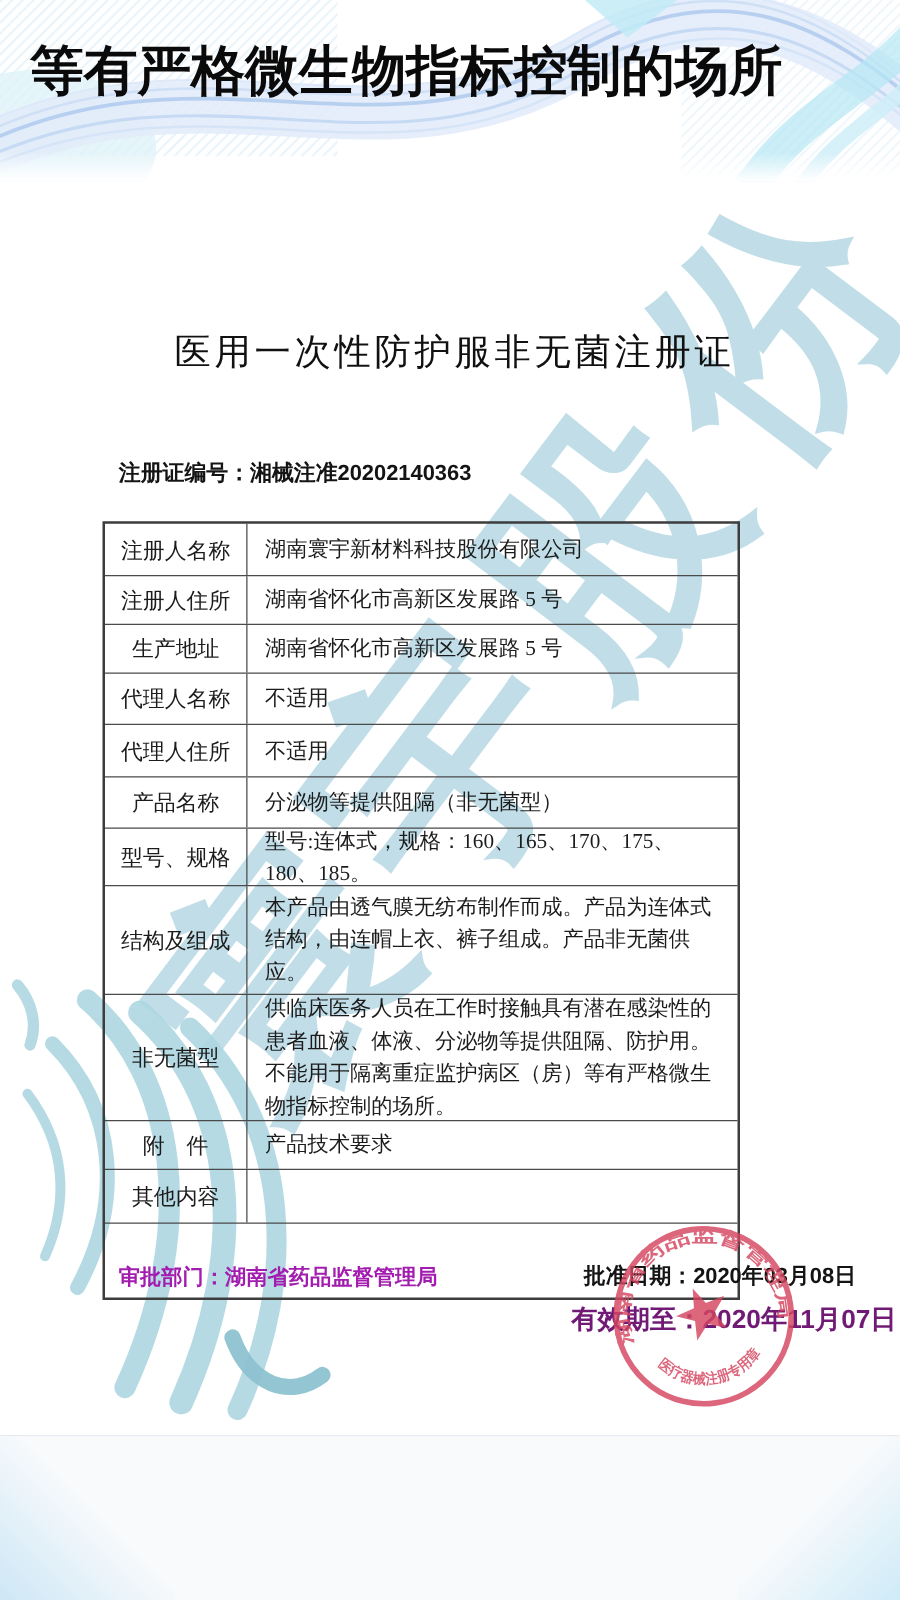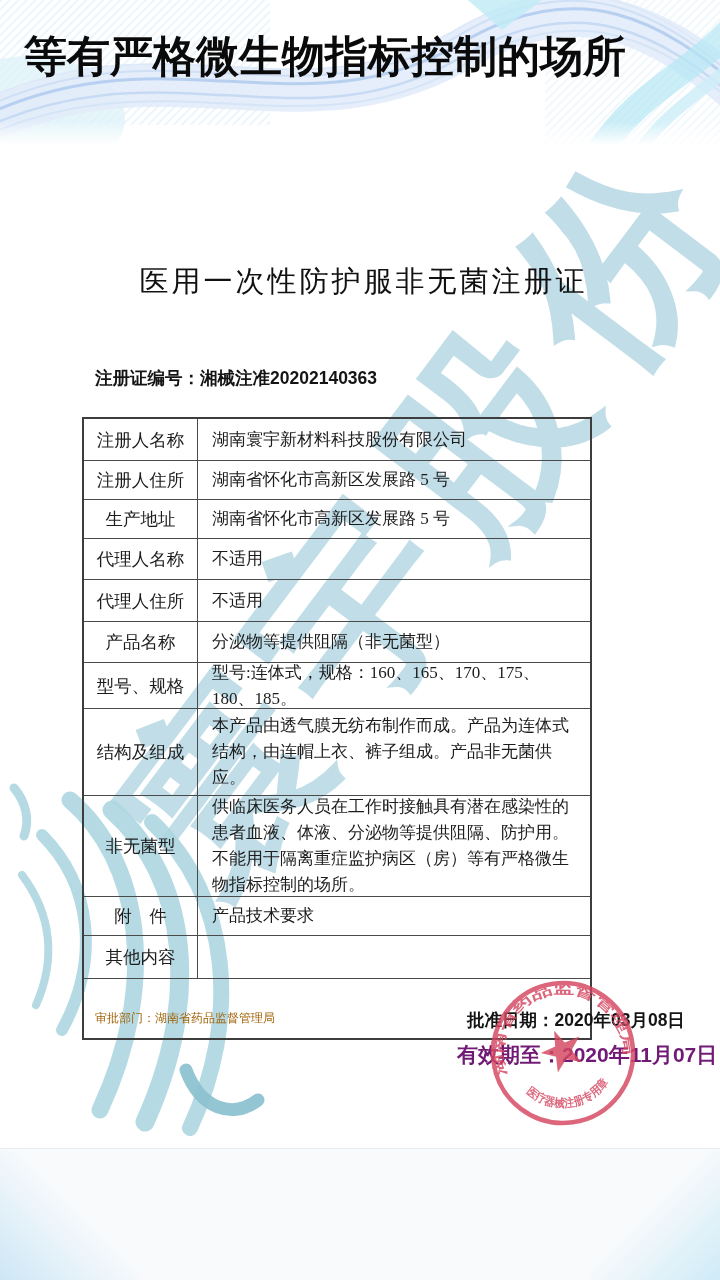--- a/index.html
+++ b/index.html
@@ -56,21 +56,21 @@
     padding:2px 4px;
   }
   .cell-value{
     flex:1;display:flex;align-items:center;
     font-size:17px;line-height:26px;color:#1c1c1c;
     padding:4px 14px;box-sizing:border-box;
   }
   .footer-dept{
     position:absolute;left:95px;top:1010px;
     font-family:"Liberation Sans","DejaVu Sans",sans-serif;
-    font-weight:400;font-size:12px;color:#a16207;
+    font-weight:700;font-size:17px;color:#a21caf;
   }
   .footer-date1{
     position:absolute;left:457px;top:1008px;
     font-family:"Liberation Sans","DejaVu Sans",sans-serif;
     font-weight:700;font-size:17.5px;color:#141414;margin-left:10px;
   }
   .footer-date2{
     position:absolute;left:457px;top:1041px;
     font-family:"Liberation Sans","DejaVu Sans",sans-serif;
     font-weight:700;font-size:21px;color:#701a75;

